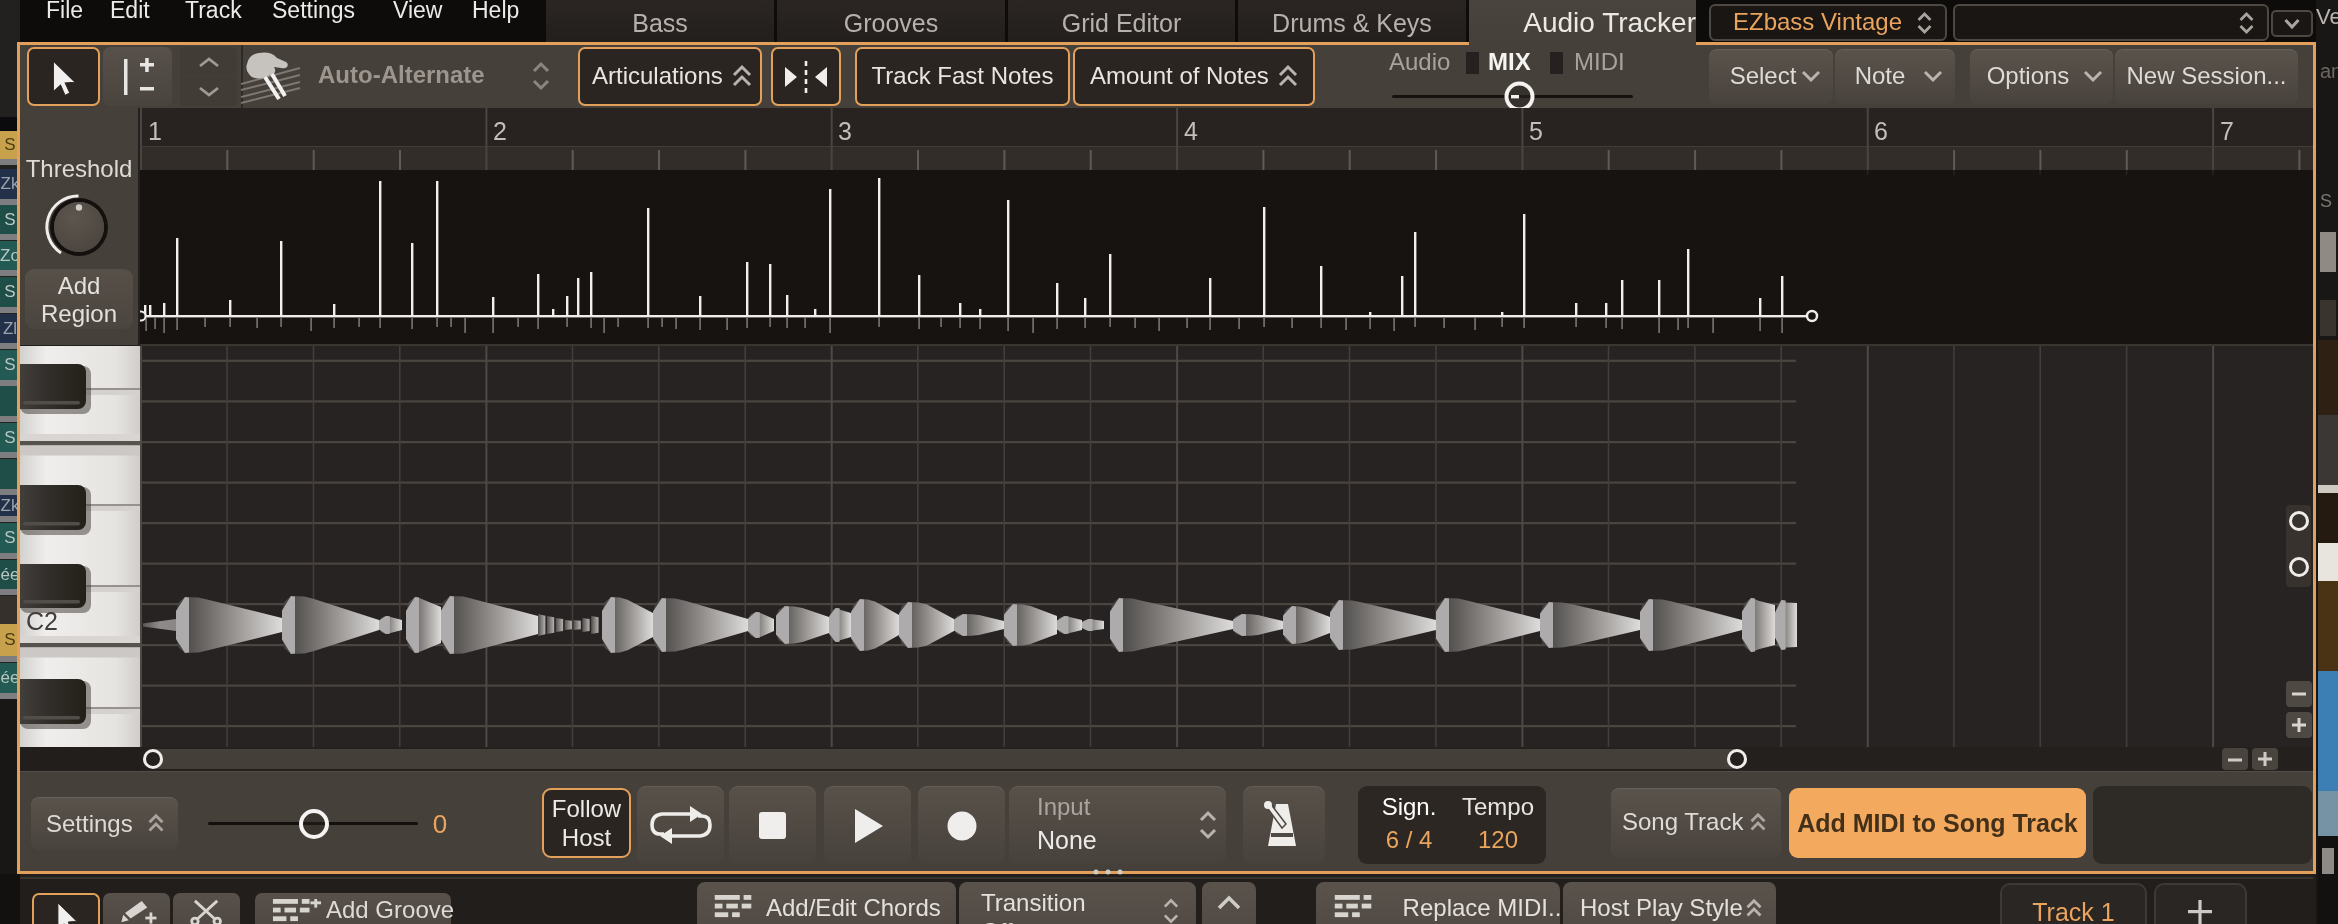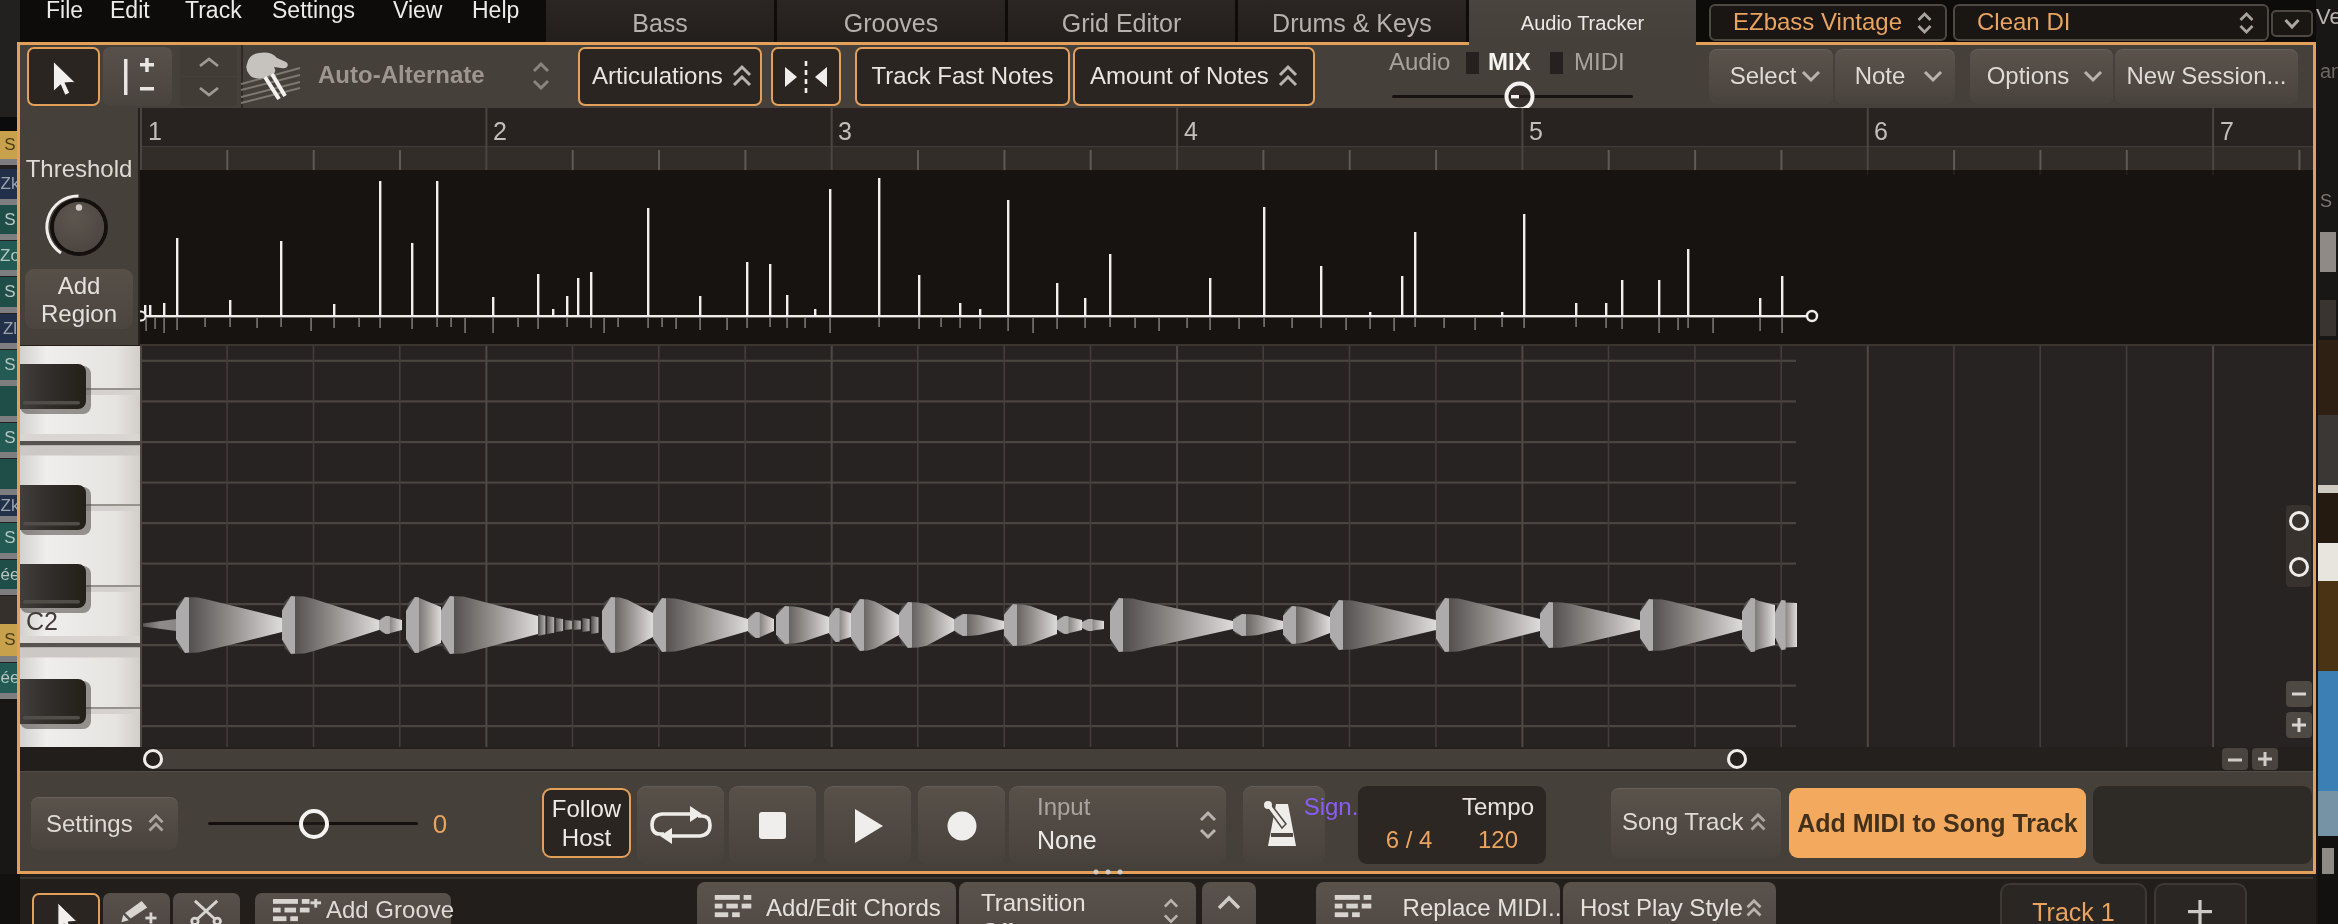--- a/index.html
+++ b/index.html
@@ -82,29 +82,28 @@
 <div class="t" style="left:472px;top:-3px;width:120px;height:26px;font-size:23px;color:#eceae7;text-align:left;font-weight:normal;line-height:26px;">Help</div>
 <div class="" style="left:546px;top:0px;width:228px;height:45px;background:linear-gradient(#2b2623,#221e1b);"></div>
 <div class="t" style="left:546px;top:8px;width:228px;height:30px;font-size:25px;color:#b6b1ac;text-align:center;font-weight:normal;line-height:30px;">Bass</div>
 <div class="" style="left:777px;top:0px;width:228px;height:45px;background:linear-gradient(#2b2623,#221e1b);"></div>
 <div class="t" style="left:777px;top:8px;width:228px;height:30px;font-size:25px;color:#b6b1ac;text-align:center;font-weight:normal;line-height:30px;">Grooves</div>
 <div class="" style="left:1008px;top:0px;width:227px;height:45px;background:linear-gradient(#2b2623,#221e1b);"></div>
 <div class="t" style="left:1008px;top:8px;width:227px;height:30px;font-size:25px;color:#b6b1ac;text-align:center;font-weight:normal;line-height:30px;">Grid Editor</div>
 <div class="" style="left:1238px;top:0px;width:228px;height:45px;background:linear-gradient(#2b2623,#221e1b);"></div>
 <div class="t" style="left:1238px;top:8px;width:228px;height:30px;font-size:25px;color:#b6b1ac;text-align:center;font-weight:normal;line-height:30px;">Drums &amp; Keys</div>
 <div class="" style="left:1469px;top:0px;width:227px;height:45px;background:linear-gradient(#4a443e,#46403a);"></div>
-<div class="t" style="left:1469px;top:8px;width:227px;height:30px;font-size:20px;color:#ece9e5;text-align:center;font-weight:normal;line-height:30px;">Audio Tracker</div>
+<div class="t" style="left:1469px;top:8px;width:227px;height:30px;font-size:28px;color:#ece9e5;text-align:right;font-weight:normal;line-height:30px;">Audio Tracker</div>
 <div class="" style="left:1709px;top:4px;width:238px;height:37px;background:#1a1614;border:2px solid #4e4842;border-radius:6px;"></div>
 <div class="t" style="left:1733px;top:7px;width:300px;height:30px;font-size:24px;color:#eaa45e;text-align:left;font-weight:normal;line-height:30px;">EZbass Vintage</div>
 <svg style="left:1915px;top:11px" width="19" height="24" viewBox="0 0 19 24">
       <path d="M3.5 9 L9.5 3 L15.5 9" stroke="#a8a39d" stroke-width="2.7" fill="none"></path>
       <path d="M3.5 15 L9.5 21 L15.5 15" stroke="#a8a39d" stroke-width="2.7" fill="none"></path>
     </svg>
 <div class="" style="left:1953px;top:4px;width:316px;height:37px;background:#1a1614;border:2px solid #4e4842;border-radius:6px;"></div>
-<div class="t" style="left:1977px;top:7px;width:300px;height:30px;font-size:24px;color:#eaa45e;text-align:left;font-weight:normal;line-height:30px;">Clean DI</div>
 <svg style="left:2237px;top:11px" width="19" height="24" viewBox="0 0 19 24">
       <path d="M3.5 9 L9.5 3 L15.5 9" stroke="#a8a39d" stroke-width="2.7" fill="none"></path>
       <path d="M3.5 15 L9.5 21 L15.5 15" stroke="#a8a39d" stroke-width="2.7" fill="none"></path>
     </svg>
 <div class="" style="left:2271px;top:10px;width:42px;height:27px;background:#1a1614;border:2px solid #4e4842;border-radius:5px;"></div>
 <svg style="left:2282px;top:16px" width="20" height="15" viewBox="0 0 20 15">
       <path d="M3.5 4 L10 11 L16.5 4" stroke="#aba69f" stroke-width="3" fill="none"></path>
     </svg>
 <div class="" style="left:20px;top:42px;width:2296px;height:3px;background:#e2a05b;"></div>
 <div class="" style="left:1469px;top:42px;width:227px;height:3px;background:#46403a;"></div>
@@ -767,21 +766,21 @@
       <path d="M4 22 L11 29 L18 22" stroke="#b8b3ae" stroke-width="3" fill="none"></path>
     </svg>
 <div class="" style="left:1243px;top:786px;width:82px;height:78px;background:linear-gradient(#58514a,#48423c);border-radius:9px;box-shadow:inset 0 1px 0 rgba(255,255,255,.07);"></div>
 <svg style="left:1262px;top:800px" width="44" height="50" viewBox="0 0 44 50">
 <path d="M14 4 L26 4 L34 46 L6 46 Z" fill="#efedea"></path>
 <path d="M20 28 L4 6 L8 3 L24 24 Z" fill="#efedea" stroke="#4f4943" stroke-width="1.5"></path>
 <circle cx="6" cy="5" r="4" fill="#efedea"></circle>
 <rect x="9" y="33" width="22" height="4" fill="#4f4943"></rect>
     </svg>
 <div class="" style="left:1358px;top:786px;width:188px;height:78px;background:#2c2723;border-radius:9px;"></div>
-<div class="t" style="left:1296px;top:793px;width:70px;height:28px;font-size:24px;color:#8b5cf6;text-align:center;font-weight:normal;line-height:28px;">Sign.</div>
+<div class="t" style="left:1374px;top:793px;width:70px;height:28px;font-size:24px;color:#ffffff;text-align:center;font-weight:normal;line-height:28px;">Sign.</div>
 <div class="t" style="left:1374px;top:826px;width:70px;height:28px;font-size:24px;color:#eaa45e;text-align:center;font-weight:normal;line-height:28px;">6 / 4</div>
 <div class="t" style="left:1458px;top:793px;width:80px;height:28px;font-size:24px;color:#e8e5e1;text-align:center;font-weight:normal;line-height:28px;">Tempo</div>
 <div class="t" style="left:1458px;top:826px;width:80px;height:28px;font-size:24px;color:#eaa45e;text-align:center;font-weight:normal;line-height:28px;">120</div>
 <div class="gbtn" style="left:1611px;top:788px;width:170px;height:70px;"></div>
 <div class="t" style="left:1622px;top:807px;width:120px;height:30px;font-size:24px;color:#dedbd6;text-align:left;font-weight:normal;line-height:30px;">Song Track</div>
 <svg style="left:1746px;top:810px" width="24" height="26" viewBox="0 0 24 28">
       <path d="M5 12 L12 5 L19 12" stroke="#aaa49e" stroke-width="3" fill="none"></path>
       <path d="M5 21 L12 14 L19 21" stroke="#aaa49e" stroke-width="3" fill="none"></path>
     </svg>
 <div class="" style="left:1789px;top:788px;width:297px;height:70px;background:#f3a95e;border-radius:9px;"></div>

